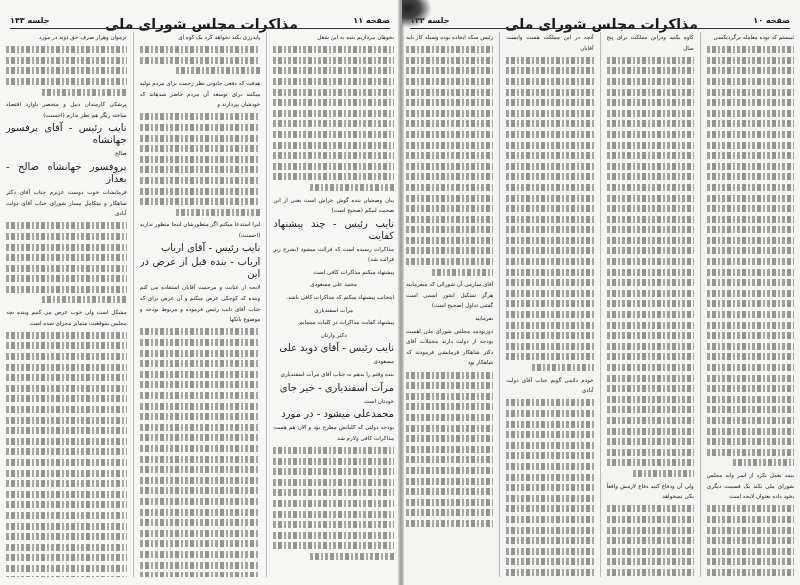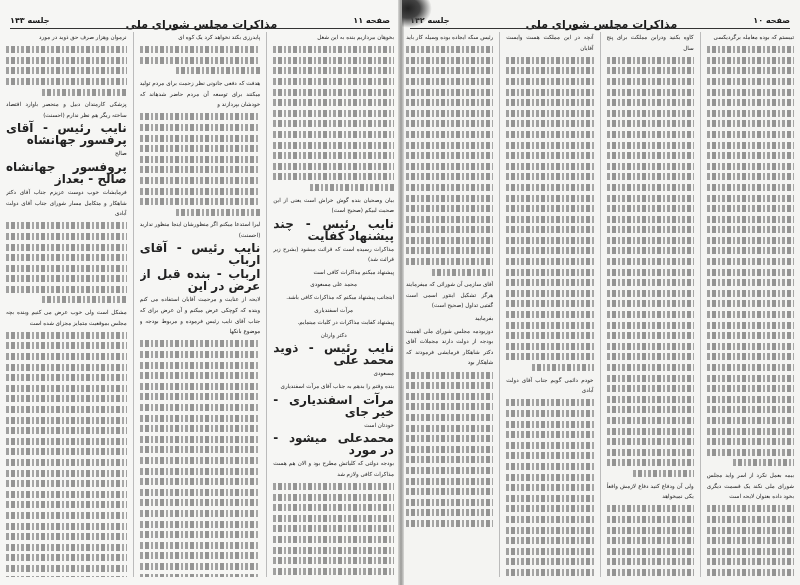--- a/index.html
+++ b/index.html
@@ -3,26 +3,26 @@
 <meta charset="utf-8">
 <style>
   html,body{margin:0;padding:0;}
   body{width:800px;height:585px;background:#f3f3f1;overflow:hidden;font-family:"DejaVu Sans",sans-serif;color:#1a1a1a;position:relative;}
   .page{position:absolute;top:0;height:585px;background:#f6f6f4;}
   .page.left{left:0;width:400px;}
   .page.right{left:400px;width:400px;background:#f4f4f2;}
   .gutter{position:absolute;left:398px;top:0;width:6px;height:585px;background:linear-gradient(90deg,#d8d8d6,#9a9a98,#d8d8d6);}
   .gutter-blot{position:absolute;left:402px;top:0;width:30px;height:28px;background:radial-gradient(ellipse at 20% 30%,#222 0,#444 35%,rgba(0,0,0,0) 70%);}
   .header{position:absolute;top:12px;left:10px;right:10px;height:16px;display:flex;justify-content:space-between;align-items:center;direction:rtl;font-size:8px;font-weight:bold;}
-  .header .title{font-size:11px;margin-top:8px;}
+  .header .title{font-size:14px;margin-top:8px;}
   .header-rule{position:absolute;top:28px;left:10px;right:10px;height:0;border-top:1.5px solid #333;}
   .cols{position:absolute;top:32px;left:6px;right:6px;bottom:8px;display:flex;flex-direction:row-reverse;gap:6px;}
   .col{flex:1;overflow:hidden;direction:rtl;font-size:5.6px;line-height:10.6px;text-align:justify;color:#222;}
   .col p{margin:0 0 2px 0;}
-  .col .spk{font-weight:bold;font-size:12px;line-height:12px;}
+  .col .spk{font-weight:normal;font-size:10px;line-height:12px;}
   .col .center{text-align:center;}
   .fill{display:block;height:7px;margin:3.6px 0;background:repeating-linear-gradient(90deg,#5a5a5a 0 3px,transparent 3px 5px,#444 5px 9px,transparent 9px 11px,#666 11px 13px,transparent 13px 15px);opacity:.55;}
   .fill.short{width:70%;margin-left:auto;}
   .col-rule{width:1px;background:#bbb;}
 </style>
 </head>
 <body>
 
 <div class="page left">
   <div class="header">
@@ -50,21 +50,21 @@
         <span class="fill short"></span>
         <p>بیان وصحیان بنده گوش خراش است یعنی از این صحبت لبیکم (صحیح است)</p>
         <p class="spk">نایب رئیس - چند پیشنهاد کفایت</p>
         <p>مذاکرات رسیده است که قرائت میشود (بشرح زیر قرائت شد)</p>
         <p>پیشنهاد میکنم مذاکرات کافی است</p>
         <p class="center">محمد علی مسعودی</p>
         <p>اینجانب پیشنهاد میکنم که مذاکرات کافی باشد.</p>
         <p class="center">مرآت اسفندیاری</p>
         <p>پیشنهاد کفایت مذاکرات در کلیات مینمایم.</p>
         <p class="center">دکتر وارتان</p>
-        <p class="spk">نایب رئیس - ذوید محمد علی</p>
+        <p class="spk">نایب رئیس - آقای ذوید علی</p>
         <p>مسعودی</p>
         <p>بنده وقتم را بدهم به جناب آقای مرآت اسفندیاری</p>
         <p class="spk">مرآت اسفندیاری - خیر جای</p>
         <p>خودتان است</p>
         <p class="spk">محمدعلی میشود - در مورد</p>
         <p>بودجه دولتی که کلیاتش مطرح بود و الان هم هست مذاکرات کافی ولازم شد</p>
         <span class="fill"></span>
         <span class="fill"></span>
         <span class="fill"></span>
         <span class="fill"></span>

